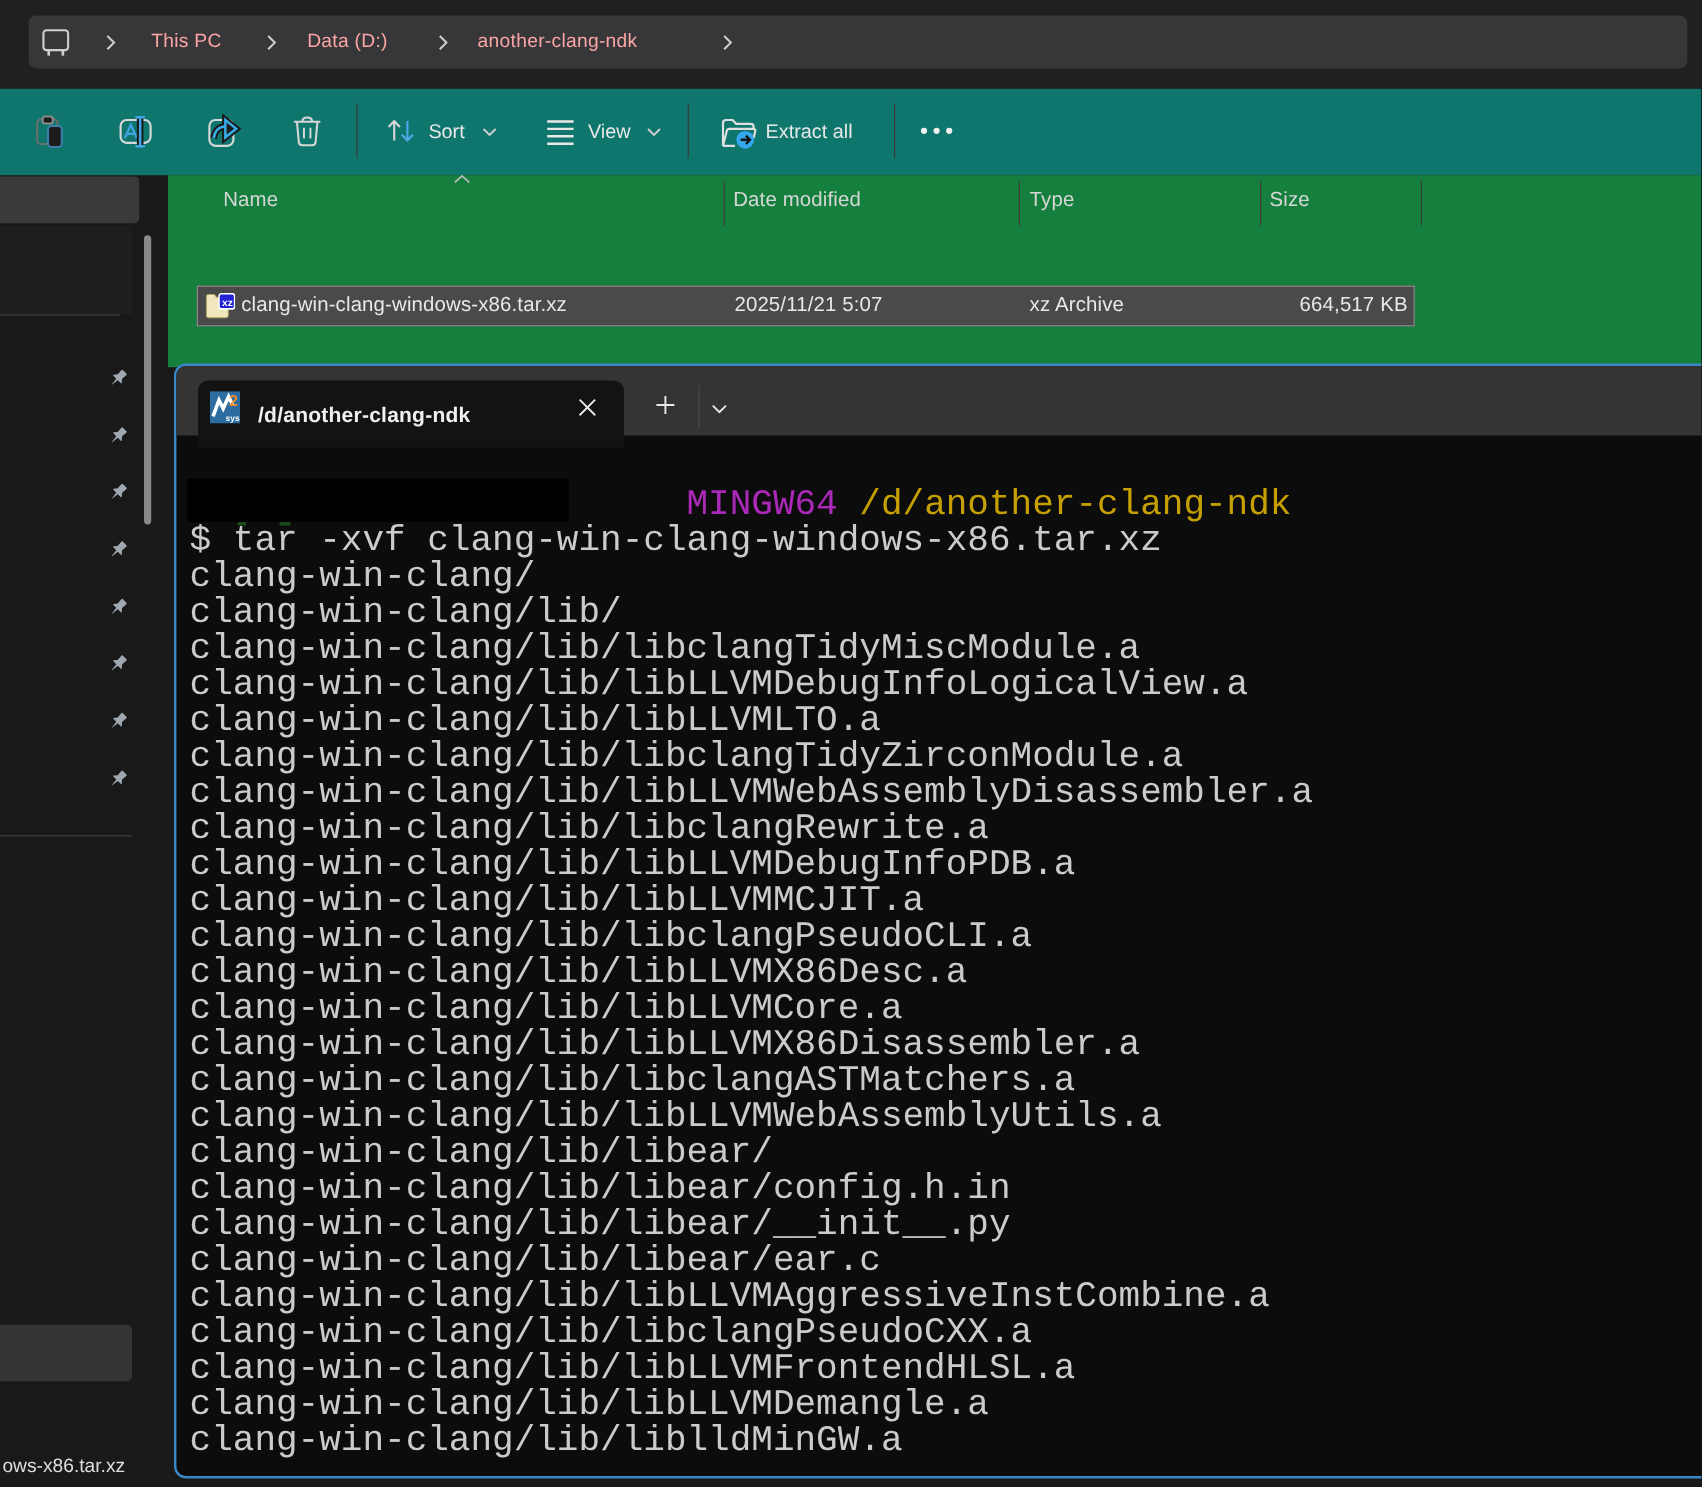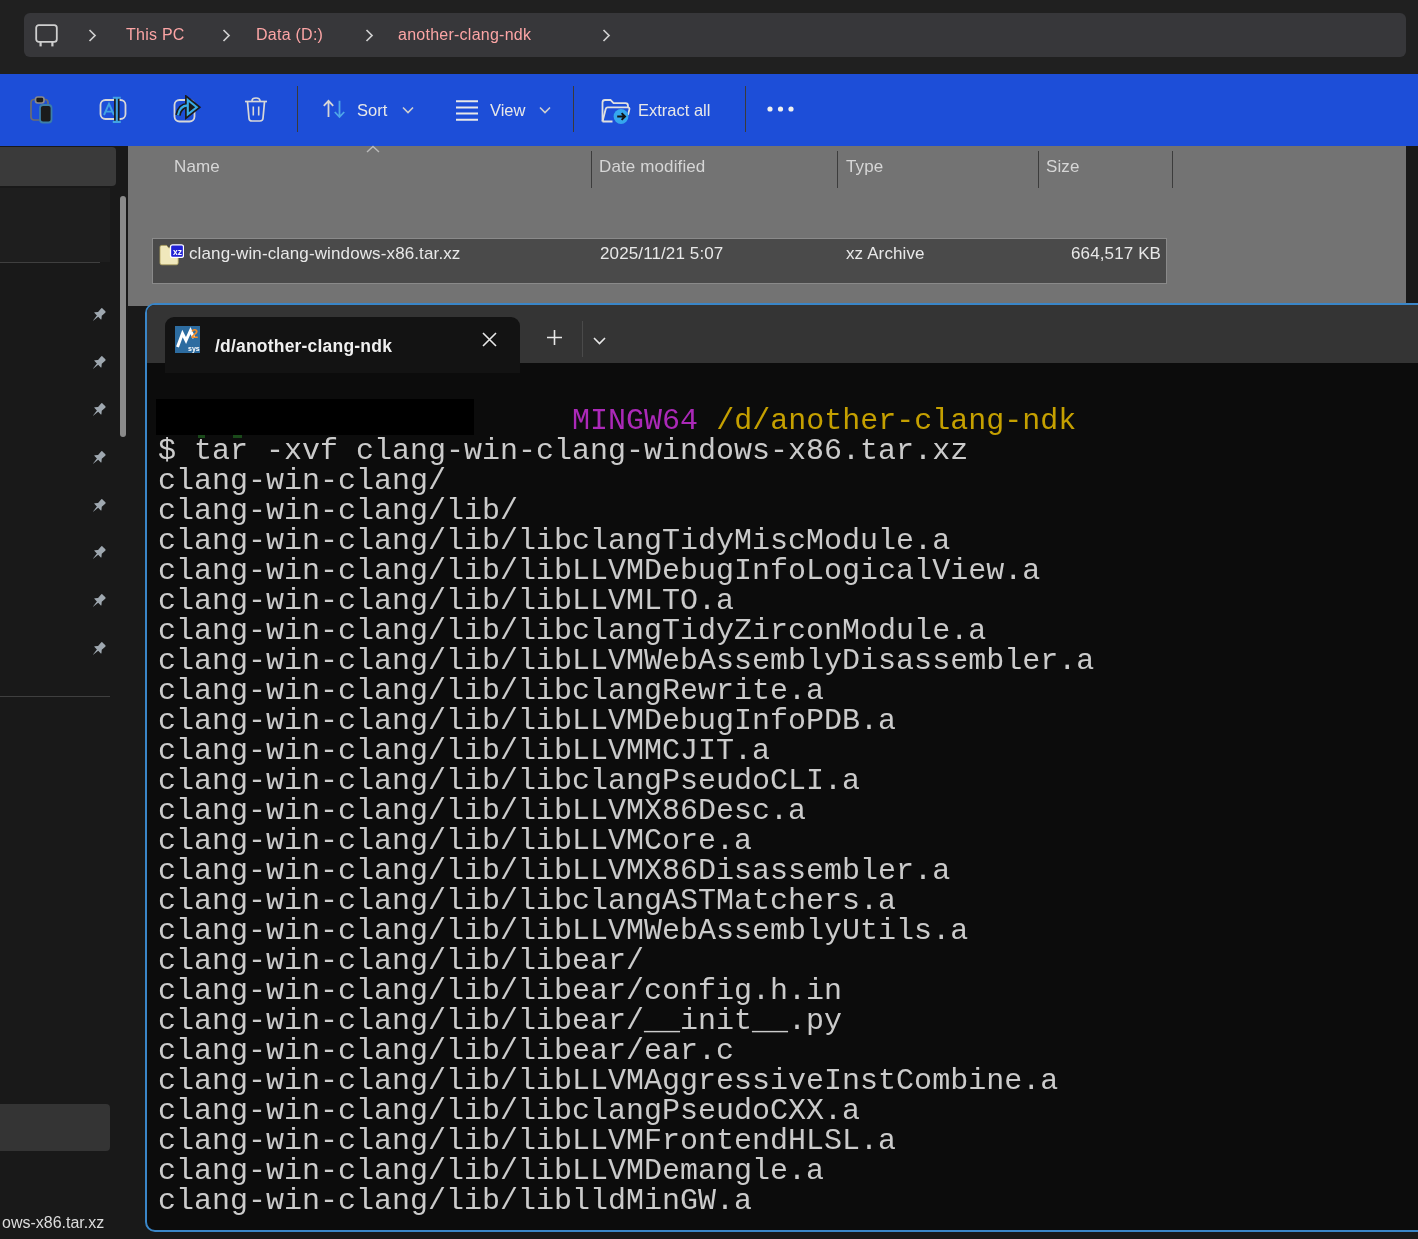--- a/index.html
+++ b/index.html
@@ -4,25 +4,25 @@
 <style>
   html,body{margin:0;padding:0;background:#191919;}
   #root{position:relative;width:1418px;height:1239px;background:#191919;overflow:hidden;
         font-family:"Liberation Sans",sans-serif;}
   .abs{position:absolute;}
   
   #band{left:0;top:0;width:1418px;height:74px;background:#202020;}
   #addrbox{left:24px;top:13px;width:1382px;height:44px;background:#37373a;border-radius:6px;}
   .crumb{color:#fca5a5;letter-spacing:0.25px;font-size:16px;line-height:44px;white-space:nowrap;}
   
-  #toolbar{left:0;top:74px;width:1418px;height:72px;background:#1d4ed8;}
+  #toolbar{left:0;top:74px;width:1418px;height:72px;background:#0f766e;}
   .tsep{position:absolute;top:12px;width:1px;height:46px;background:#3a3a3a;}
   .tbtxt{position:absolute;color:#e8e8e8;font-size:16.5px;line-height:72px;}
   
-  #filearea{left:128px;top:146px;width:1278px;height:160px;background:#737373;}
+  #filearea{left:140px;top:146px;width:1278px;height:160px;background:#15803d;}
   .hsep{position:absolute;top:5px;width:1px;height:37px;background:#3c3c3c;}
   .htxt{position:absolute;top:11px;color:#d6d6d6;font-size:17px;letter-spacing:0.12px;}
   .rowtxt{color:#e8e8e8;font-size:17px;letter-spacing:0.12px;white-space:nowrap;}
   
   #term{left:145px;top:303px;width:1295px;height:929px;background:#0c0c0c;
         border:2px solid #3a86c8;border-radius:10px;box-sizing:border-box;}
   #ttl{position:absolute;left:0;top:0;width:100%;height:58px;background:#343434;border-radius:8px 0 0 0;}
   #tab{position:absolute;left:18px;top:12px;width:355px;height:56px;background:#131313;border-radius:9px 9px 0 0;}
   #tcontent{position:absolute;left:11px;top:71px;font-family:"Liberation Mono",monospace;
             font-size:30px;line-height:30px;color:#cbcbcb;white-space:pre;}
@@ -126,21 +126,21 @@
     <div class="htxt" style="left:46px">Name</div>
     <div class="hsep" style="left:463px"></div>
     <div class="htxt" style="left:471px">Date modified</div>
     <div class="hsep" style="left:709px"></div>
     <div class="htxt" style="left:718px">Type</div>
     <div class="hsep" style="left:910px"></div>
     <div class="htxt" style="left:918px">Size</div>
     <div class="hsep" style="left:1044px"></div>
 
 
-    <div class="abs" style="left:24px;top:92px;width:1015px;height:46px;background:#4a4a4a;border:1px solid #8a8a8a;box-sizing:border-box;">
+    <div class="abs" style="left:24px;top:92px;width:1015px;height:34px;background:#4a4a4a;border:1px solid #8a8a8a;box-sizing:border-box;">
       <svg class="abs" style="left:6px;top:5px" width="25" height="22" viewBox="0 0 25 22">
         <path d="M1 3 q0 -1.6 1.6 -1.6 h5 l2 2.4 h8 q1.6 0 1.6 1.6 v13.6 q0 1.8 -1.8 1.8 h-14.6 q-1.8 0 -1.8 -1.8 Z" fill="#f0e8bc" stroke="#b1a35f" stroke-width="0.8"></path>
         <rect x="11.5" y="0.8" width="13" height="12.6" rx="2" fill="#2121d6" stroke="#fff" stroke-width="1.3"></rect>
         <text x="14" y="10.6" font-family="Liberation Sans" font-size="8.5" font-weight="bold" fill="#fff">xz</text>
       </svg>
       <div class="abs rowtxt" style="left:36px;top:5px">clang-win-clang-windows-x86.tar.xz</div>
       <div class="abs rowtxt" style="left:447px;top:5px">2025/11/21 5:07</div>
       <div class="abs rowtxt" style="left:693px;top:5px">xz Archive</div>
       <div class="abs rowtxt" style="left:918px;top:5px;width:90px;text-align:right;">664,517 KB</div>
     </div>

